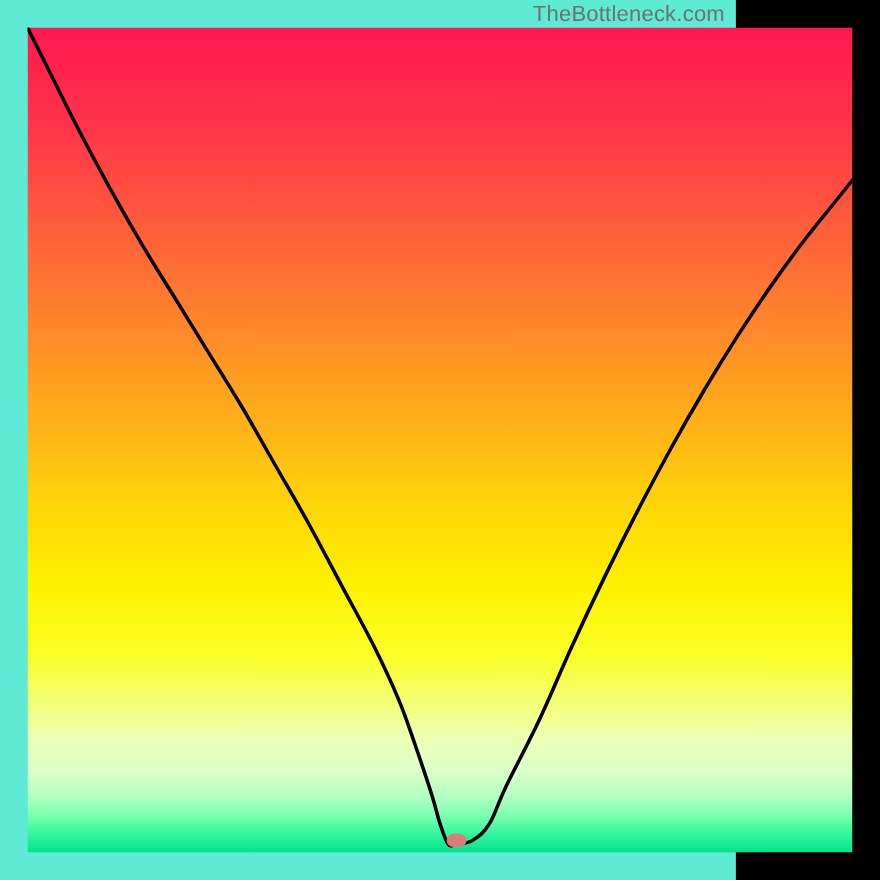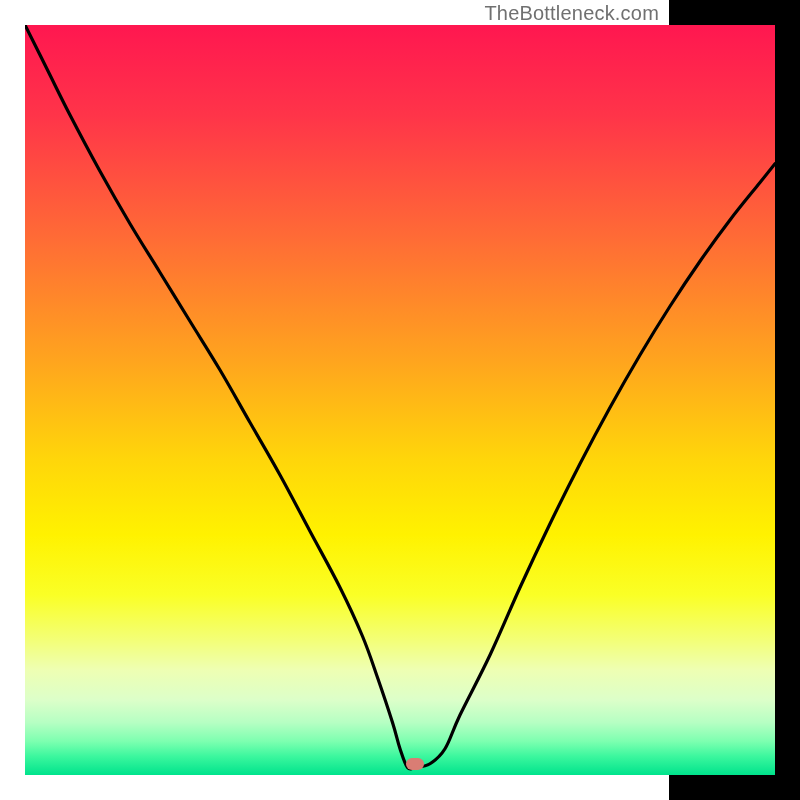--- a/index.html
+++ b/index.html
@@ -8,21 +8,21 @@
     width: 800px;
     height: 800px;
     background: #000;
     overflow: hidden;
     font-family: Arial, Helvetica, sans-serif;
   }
   .stage {
     position: relative;
     width: 669px;
     height: 800px;
-    background: #ffffff;
+    background: #5eead4;
   }
   .plot {
     position: absolute;
     left: 25px;
     top: 25px;
     width: 750px;
     height: 750px;
   }
   .gradient {
     position: absolute;

